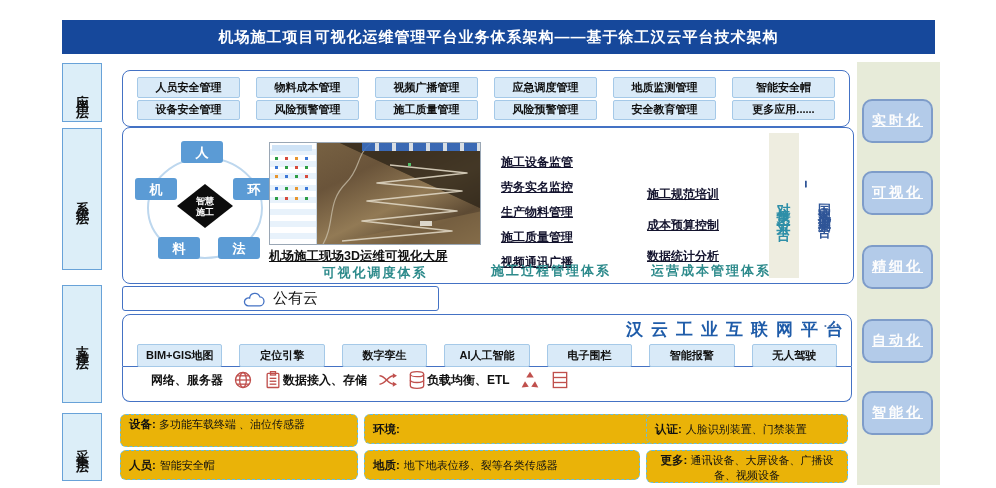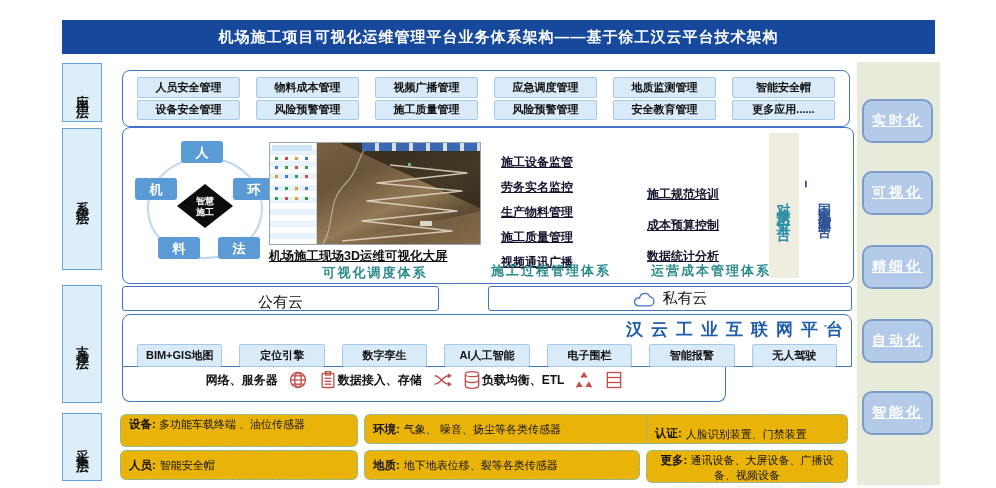--- a/index.html
+++ b/index.html
@@ -55,22 +55,22 @@
   
   .cloud-box{position:absolute;top:286px;height:25px;border:1px solid #4472C4;border-radius:3px;background:#fff;
     display:flex;align-items:center;justify-content:center;gap:8px;font-size:15px;color:#111;box-sizing:border-box;}
   .platform{position:absolute;left:122px;top:314px;width:730px;height:53px;border:1.5px solid #4472C4;border-radius:8px 8px 0 0;
     background:#fff;box-sizing:border-box;}
   .platform-title{text-align:right;font-weight:bold;font-size:17px;color:#1F5CA9;letter-spacing:8px;margin-top:3px;
     font-family:"Liberation Serif","DejaVu Serif",serif;}
   .platform-more{position:absolute;right:10px;top:1px;color:#5b7db1;font-weight:bold;font-size:12px;letter-spacing:1px;}
   .platform-row{display:flex;gap:17px;padding:3px 14px 0 14px;}
   .platform-row .chip{flex:1;height:21px;}
-  .infra{position:absolute;left:122px;top:367px;width:604px;height:35px;border:1.5px solid #4472C4;border-top:none;
-    border-radius:0 0 8px 8px;background:#fff;display:flex;align-items:center;justify-content:center;
+  .infra{position:absolute;left:122px;top:367px;width:730px;height:35px;border:1.5px solid #4472C4;border-top:none;
+    border-radius:0 0 8px 8px;background:#fff;display:flex;align-items:center;justify-content:flex-start;
     padding:0 46px 8px 28px;box-sizing:border-box;}
   .infra-group{display:flex;align-items:center;gap:10px;}
   .infra-group .lbl{font-weight:bold;font-size:12px;color:#111;white-space:nowrap;}
   .red-icon{width:20px;height:20px;color:#C0504D;}
 
   
   .dash-box{position:absolute;border:1.5px dashed #62BEE8;border-radius:6px;background:#eab308;box-sizing:border-box;
     padding:2px 8px;font-size:11px;color:#111;line-height:1.3;}
   .dash-box b{font-size:11.5px;}
 
@@ -178,31 +178,25 @@
       <li>成本预算控制</li>
       <li>数据统计分析</li>
     </ul>
     <div class="teal-label" style="left:528px;top:134px;">运营成本管理体系</div>
 
     <div class="tp-strip">对接第三方平台</div>
     <div class="v-dots">......</div>
     <div class="national">国家地质监测平台</div>
   </div>
 
-  <div class="cloud-box" style="left:122px;width:317px;flex-direction:column;">
+  <div class="cloud-box" style="left:122px;width:317px;">
     <svg class="cloud" width="22" height="16" viewBox="0 0 24 17">
       <path d="M17.5 16H6a4.3 4.3 0 1 1 1.2-8.4A5.8 5.8 0 0 1 18.4 6.2 4.9 4.9 0 0 1 17.5 16z" fill="none" stroke="#4472C4" stroke-width="1.4"></path>
     </svg>
     <span>公有云</span>
-  </div>
-  <div class="cloud-box" style="left:488px;width:364px;">
-    <svg class="cloud" width="22" height="16" viewBox="0 0 24 17">
-      <path d="M17.5 16H6a4.3 4.3 0 1 1 1.2-8.4A5.8 5.8 0 0 1 18.4 6.2 4.9 4.9 0 0 1 17.5 16z" fill="none" stroke="#4472C4" stroke-width="1.4"></path>
-    </svg>
-    <span>私有云</span>
   </div>
 
   <div class="platform">
     <div class="platform-more">....</div>
     <div class="platform-title">汉云工业互联网平台</div>
     <div class="platform-row">
       <div class="chip">BIM+GIS地图</div>
       <div class="chip">定位引擎</div>
       <div class="chip">数字孪生</div>
       <div class="chip">AI人工智能</div>
@@ -272,23 +266,22 @@
       </svg>
     </div>
   </div>
 
   <div class="dash-box" style="left:120px;top:414px;width:238px;height:33px;">
     <b>设备:</b>
     <span>多功能车载终端 、油位传感器</span>
   </div>
   <div class="dash-box" style="left:364px;top:414px;width:324px;height:30px;display:flex;align-items:center;gap:4px;">
     <b>环境:</b>
-    <span>气象、 噪音、扬尘等各类传感器</span>
-  </div>
-  <div class="dash-box" style="left:646px;top:414px;width:202px;height:30px;display:flex;align-items:flex-end;gap:4px;">
+  </div>
+  <div class="dash-box" style="left:646px;top:414px;width:202px;height:30px;display:flex;align-items:center;gap:4px;">
     <b>认证:</b>
     <span>人脸识别装置、门禁装置</span>
   </div>
   <div class="dash-box" style="left:120px;top:450px;width:238px;height:30px;display:flex;align-items:center;gap:4px;">
     <b>人员:</b>
     <span>智能安全帽</span>
   </div>
   <div class="dash-box" style="left:364px;top:450px;width:276px;height:30px;display:flex;align-items:center;gap:4px;">
     <b>地质:</b>
     <span>地下地表位移、裂等各类传感器</span>

